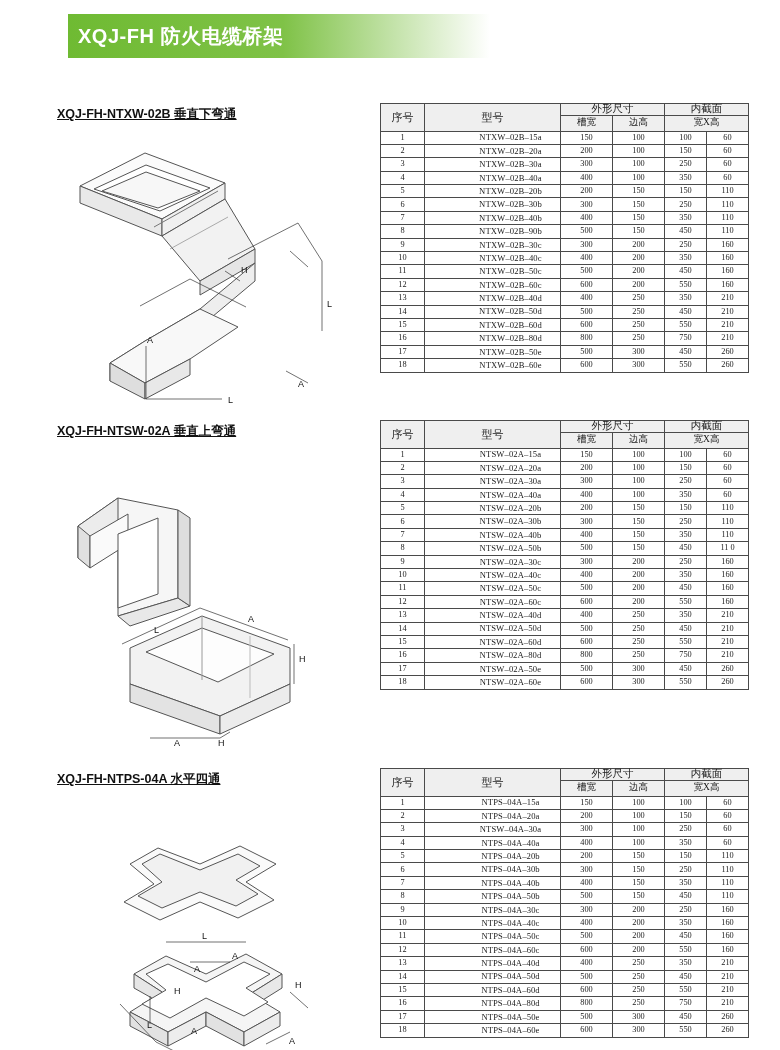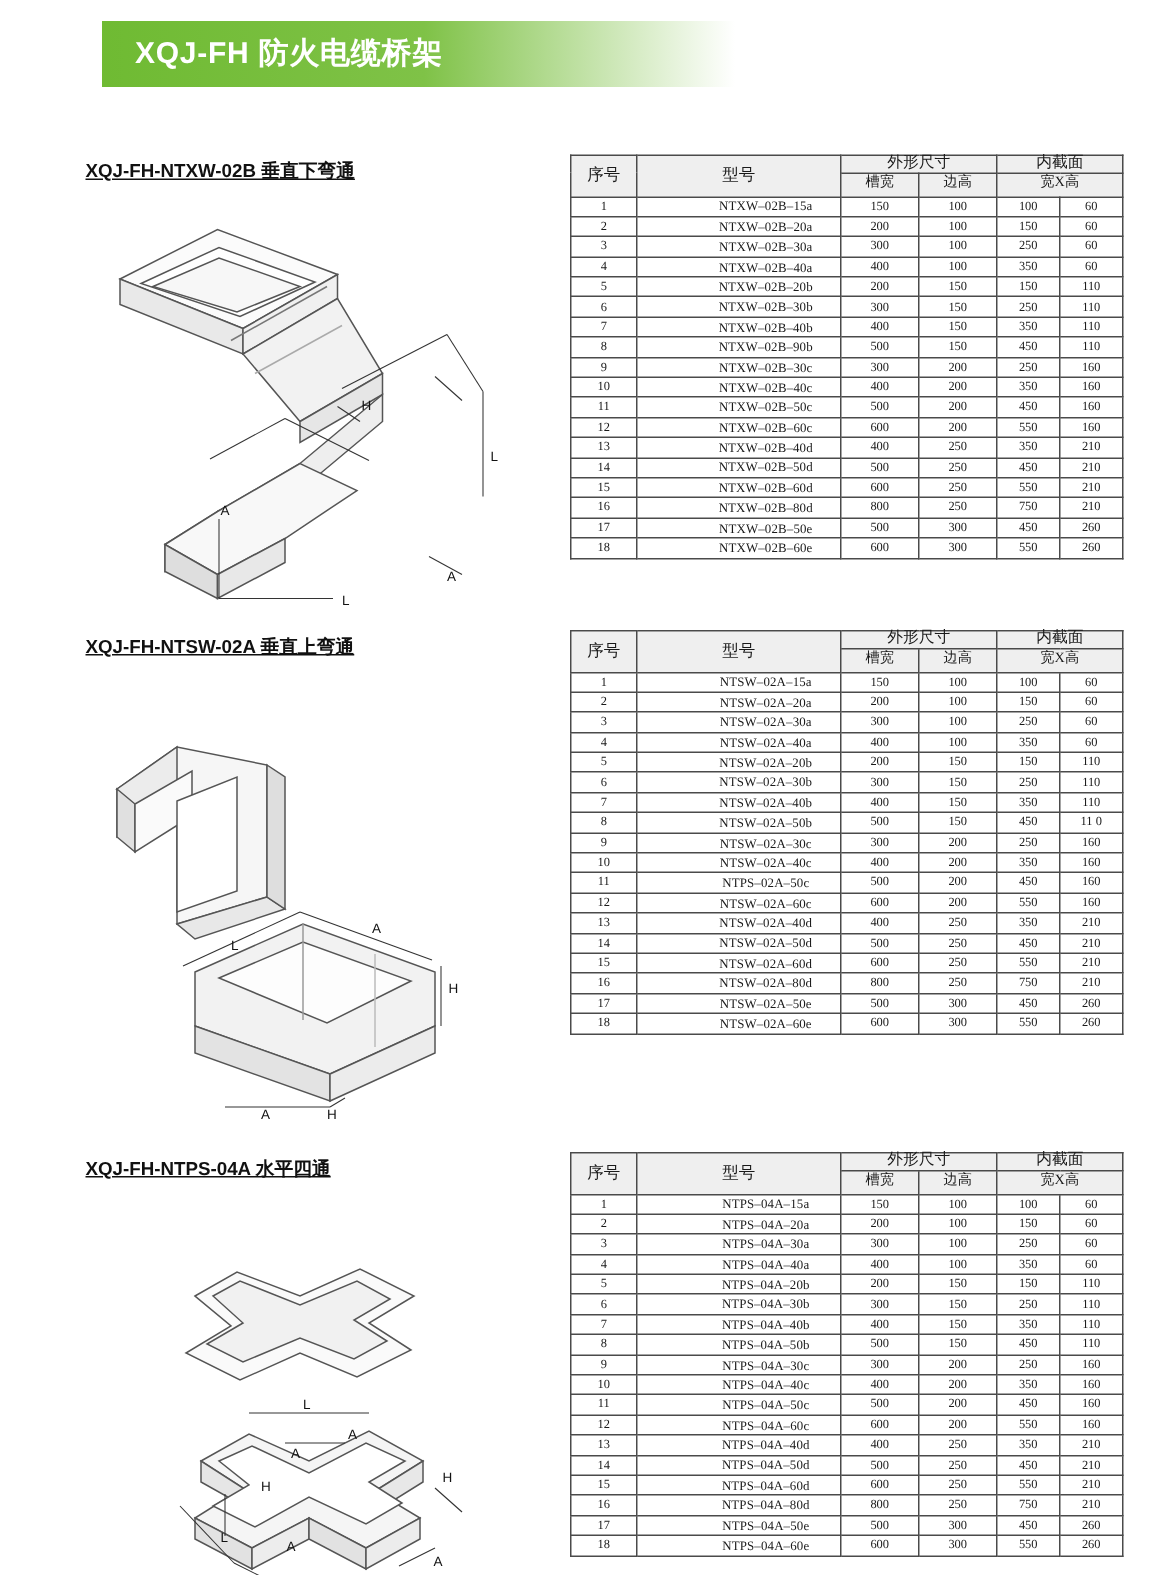--- a/index.html
+++ b/index.html
@@ -29,21 +29,21 @@
     background: linear-gradient(90deg, #6cb92f 0%, #7fc247 55%, #ffffff 100%);
   }
   .banner-tab {
     position: absolute;
     left: 0; top: 0;
     width: 38px; height: 44px;
     background: #ffffff;
   }
   .banner-title {
     position: absolute;
-    left: 60px;
+    left: 48px;
     top: 0;
     height: 56px;
     line-height: 44px;
     font-size: 20px;
     font-weight: bold;
     color: #ffffff;
     letter-spacing: 0.5px;
     white-space: nowrap;
   }
 
@@ -464,21 +464,21 @@
           <tr>
             <td>10</td>
             <td class="model">NTSW–02A–40c</td>
             <td>400</td>
             <td>200</td>
             <td>350</td>
             <td>160</td>
           </tr>
           <tr>
             <td>11</td>
-            <td class="model">NTPS–02A–50c</td>
+            <td class="model">NTSW–02A–50c</td>
             <td>500</td>
             <td>200</td>
             <td>450</td>
             <td>160</td>
           </tr>
           <tr>
             <td>12</td>
             <td class="model">NTSW–02A–60c</td>
             <td>600</td>
             <td>200</td>
@@ -608,21 +608,21 @@
           <tr>
             <td>2</td>
             <td class="model">NTPS–04A–20a</td>
             <td>200</td>
             <td>100</td>
             <td>150</td>
             <td>60</td>
           </tr>
           <tr>
             <td>3</td>
-            <td class="model">NTPS–04A–30a</td>
+            <td class="model">NTSW–04A–30a</td>
             <td>300</td>
             <td>100</td>
             <td>250</td>
             <td>60</td>
           </tr>
           <tr>
             <td>4</td>
             <td class="model">NTPS–04A–40a</td>
             <td>400</td>
             <td>100</td>

